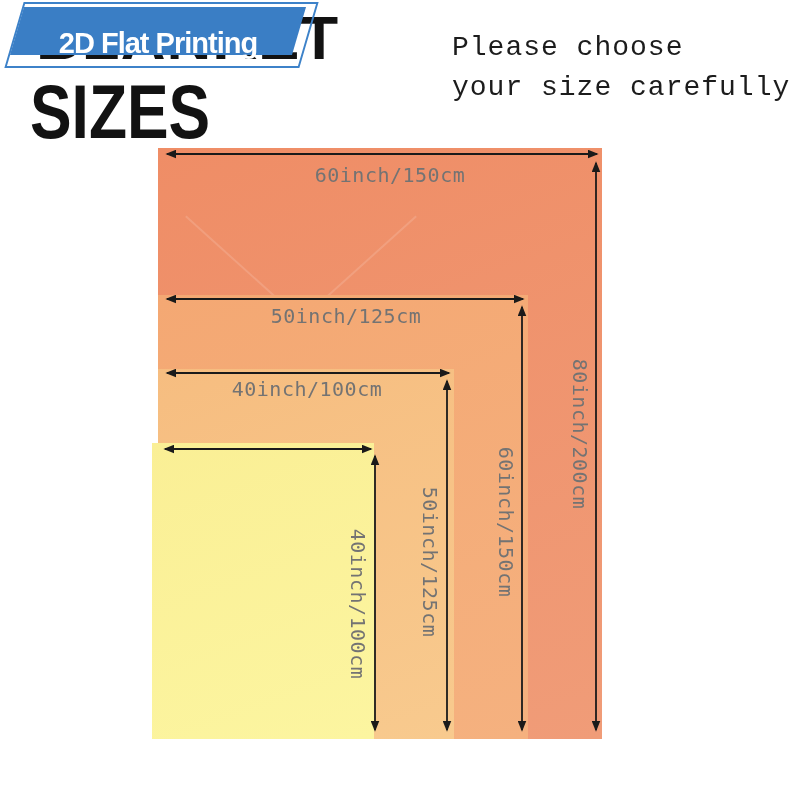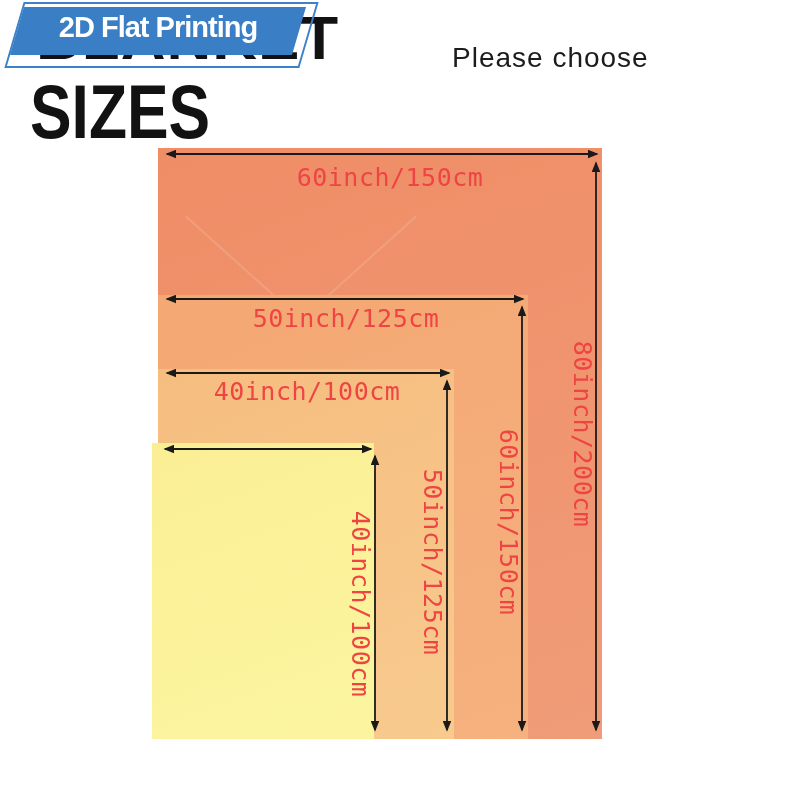--- a/index.html
+++ b/index.html
@@ -6,42 +6,42 @@
   .canvas{position:relative;width:800px;height:800px;background:#ffffff;overflow:hidden;
           font-family:"Liberation Sans",sans-serif;}
 
   
   .bg-word{position:absolute;left:36px;top:7px;font-size:62px;line-height:62px;font-weight:700;
            color:#121212;letter-spacing:1px;transform-origin:left top;transform:scaleX(1.0);white-space:nowrap;}
   .badge-outline{position:absolute;left:14px;top:2px;width:291px;height:62px;
                  border:2.5px solid #3d82c9;background:transparent;transform:skewX(-16.3deg);}
   .badge-fill{position:absolute;left:17px;top:7px;width:282px;height:48px;
               background:#3a7ec5;transform:skewX(-16.3deg);}
-  .badge-text{position:absolute;left:17px;top:11px;width:282px;text-align:center;
+  .badge-text{position:absolute;left:17px;top:27px;width:282px;text-align:center;
               font-size:29px;font-weight:700;letter-spacing:-1px;color:#ffffff;white-space:nowrap;}
   .main-word{position:absolute;left:30px;top:74px;font-size:76px;line-height:76px;font-weight:700;
              color:#121212;transform-origin:left top;transform:scaleX(0.82);white-space:nowrap;}
-  .note{position:absolute;left:452px;top:38px;font-size:28px;line-height:40px;
-        letter-spacing:1px;color:#1c1c1c;white-space:nowrap;}
+  .note{position:absolute;left:452px;top:28px;font-size:28px;line-height:40px;
+        letter-spacing:1px;color:#1c1c1c;white-space:nowrap;font-family:Liberation Mono, monospace;}
 
   
   .rect{position:absolute;}
   .rect-80{left:158px;top:148px;width:444px;height:591px;}
   .rect-60{left:158px;top:295px;width:370px;height:444px;}
   .rect-50{left:158px;top:369px;width:296px;height:370px;}
   .rect-40{left:152px;top:443px;width:222px;height:296px;}
 
   
   .wm{position:absolute;background:rgba(255,255,255,0.14);width:2px;height:310px;}
   .wm.a{left:300px;top:165px;transform:rotate(48deg);}
   .wm.b{left:300px;top:165px;transform:rotate(-48deg);}
 
   
   .dim{position:absolute;font-family:"DejaVu Sans Mono","Liberation Mono",monospace;
-       font-size:25px;color:#ef4444;letter-spacing:0.5px;white-space:nowrap;}
+       font-size:20px;color:#737373;letter-spacing:0.5px;white-space:nowrap;}
   .dim.h{transform:translateX(-50%);}
   .dim.v{writing-mode:vertical-rl;transform:translateY(-50%);}
 
   .hl-60{left:390px;top:163px;}
   .hl-50{left:346px;top:304px;}
   .hl-40{left:307px;top:377px;}
   .hl-30{left:263px;top:453px;}
 
   .vl-80{left:568px;top:434px;}
   .vl-60{left:494px;top:522px;}
@@ -89,15 +89,16 @@
   <div class="dim v vl-50">50inch/125cm</div>
   <div class="dim v vl-40">40inch/100cm</div>
 
   <div class="bg-word">BLANKET</div>
   <div class="badge-outline"></div>
   <div class="badge-fill"></div>
   <div class="badge-text">2D Flat Printing</div>
   <div class="main-word">SIZES</div>
   <div class="note">
     <div>Please choose</div>
+    <div>your size carefully</div>
   </div>
 
 </div>
 
 </body></html>

